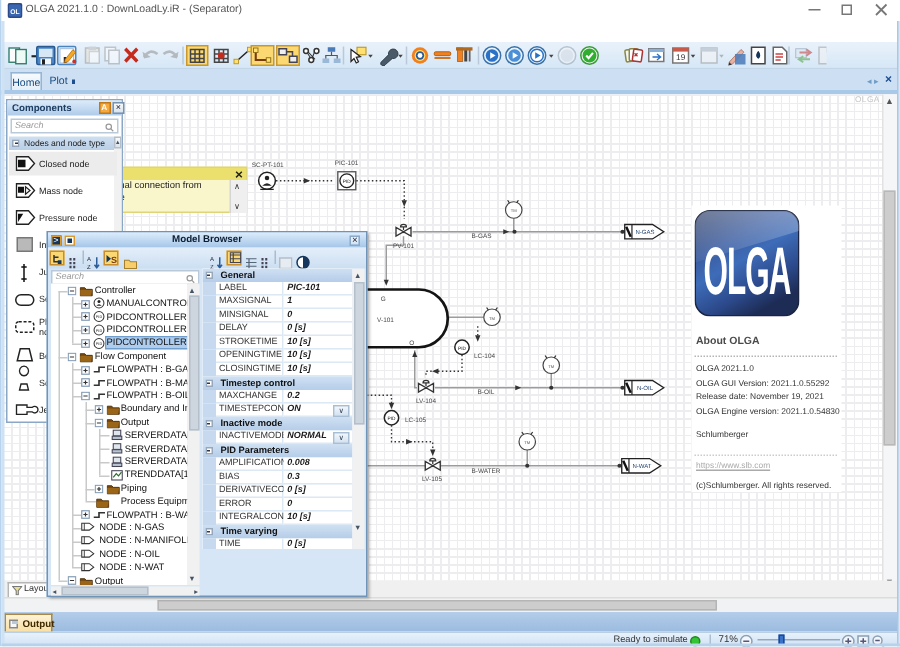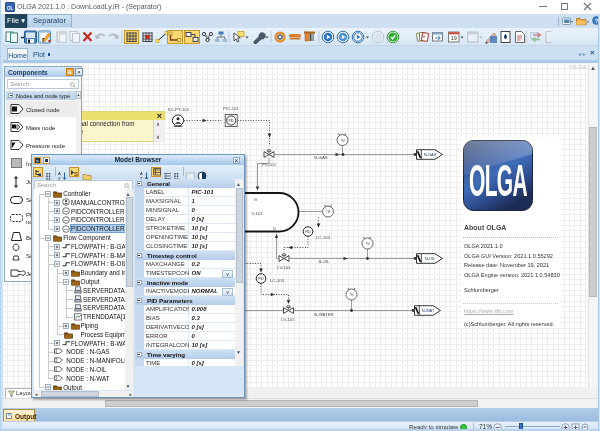--- a/index.html
+++ b/index.html
@@ -90,39 +90,20 @@
     <svg class="abs" style="left:4px;top:2px" width="10" height="10">
         <rect x="0" y="0" width="10" height="10" rx="1.5" fill="#2a4a8c"></rect>
         <rect x="1" y="1" width="8" height="8" rx="1" fill="#3a66b0"></rect>
         <text x="5" y="7.5" font-size="4.5" text-anchor="middle" fill="#fff" font-family="Liberation Sans" font-weight="bold">OL</text>
       </svg>
     <div class="abs" id="titletext">OLGA 2021.1.0 : DownLoadLy.iR - (Separator)</div>
     <div class="abs" style="left:538px;top:6px;width:8px;height:1.2px;background:#777;"></div>
     <div class="abs" style="left:560px;top:2.5px;width:7px;height:7px;border:1.2px solid #777;box-sizing:border-box;"></div>
     <svg class="abs" style="left:582px;top:2px" width="9" height="9">
         <path d="M1,1 L8,8 M8,1 L1,8" stroke="#777" stroke-width="1.2"></path>
-      </svg>
-  </div>
-  <div class="abs" id="menurow">
-    <div class="abs" id="filebtn">File ▾</div>
-    <div class="abs" id="septab">Separator</div>
-    <div class="abs" style="left:556px;top:3px;width:1px;height:9px;background:#9fb8d0;"></div>
-    <svg class="abs" style="left:560px;top:2px" width="11" height="10">
-        <rect x="0.5" y="2" width="8" height="6.5" rx="1" fill="#f5f8fb" stroke="#7f9ab5"></rect>
-        <rect x="2" y="3.5" width="5.5" height="3.5" fill="#5b87b5"></rect>
-        <path d="M9,5 l2,0 l-1,1.6 Z" fill="#445"></path>
-      </svg>
-    <svg class="abs" style="left:574px;top:2px" width="13" height="10">
-        <path d="M0.5,2.5 h3.5 l1,1.2 h5 v5 h-9.5 Z" fill="#f2a33a" stroke="#b06a10" stroke-width="0.8"></path>
-        <path d="M0.5,4.8 h9.5 l-1,3.9 h-8.5 Z" fill="#f8c05e"></path>
-        <path d="M11,5.5 l2,0 l-1,1.6 Z" fill="#445"></path>
-      </svg>
-    <svg class="abs" style="left:590px;top:2px" width="9" height="9">
-        <circle cx="4.5" cy="4.5" r="4" fill="#3a7ac8" stroke="#2a5a98" stroke-width="0.5"></circle>
-        <text x="4.5" y="6.8" font-size="6" text-anchor="middle" fill="#fff" font-family="Liberation Sans" font-weight="bold">?</text>
       </svg>
   </div>
   <div class="abs" id="toolbar">
     <svg class="abs" style="left:3px;top:2px" width="546" height="14" viewBox="0 0 546 14">
 
       <g>
           <rect x="1" y="2" width="7" height="9.5" fill="#fafdfc" stroke="#2f7a6a" stroke-width="0.9"></rect>
           <rect x="5.5" y="3" width="7" height="9.5" fill="#eefaf6" stroke="#2f7a6a" stroke-width="0.9"></rect>
           <rect x="16" y="6.8" width="3" height="1.4" fill="#222"></rect>
         </g>

